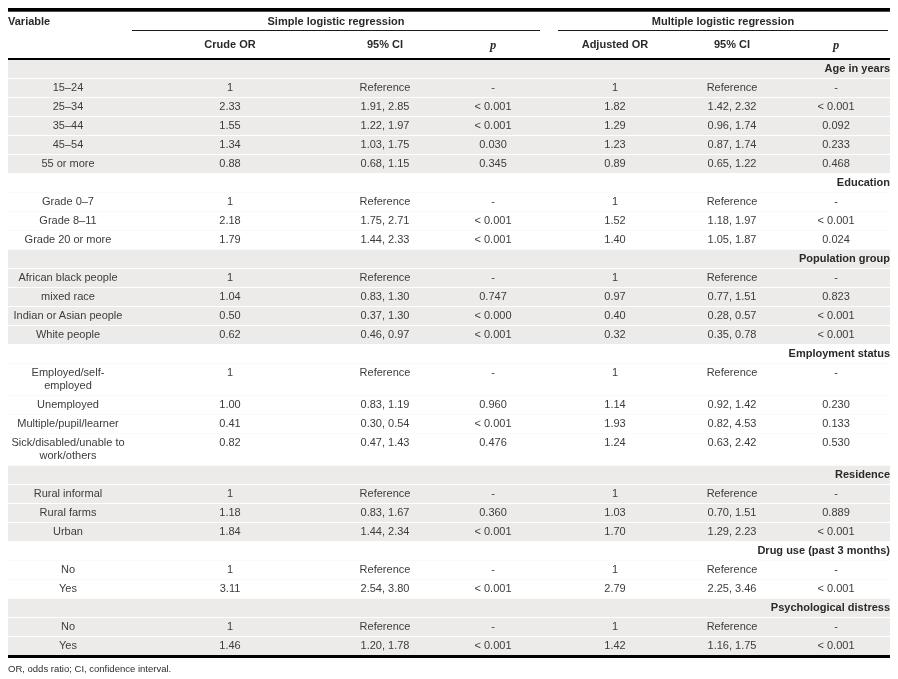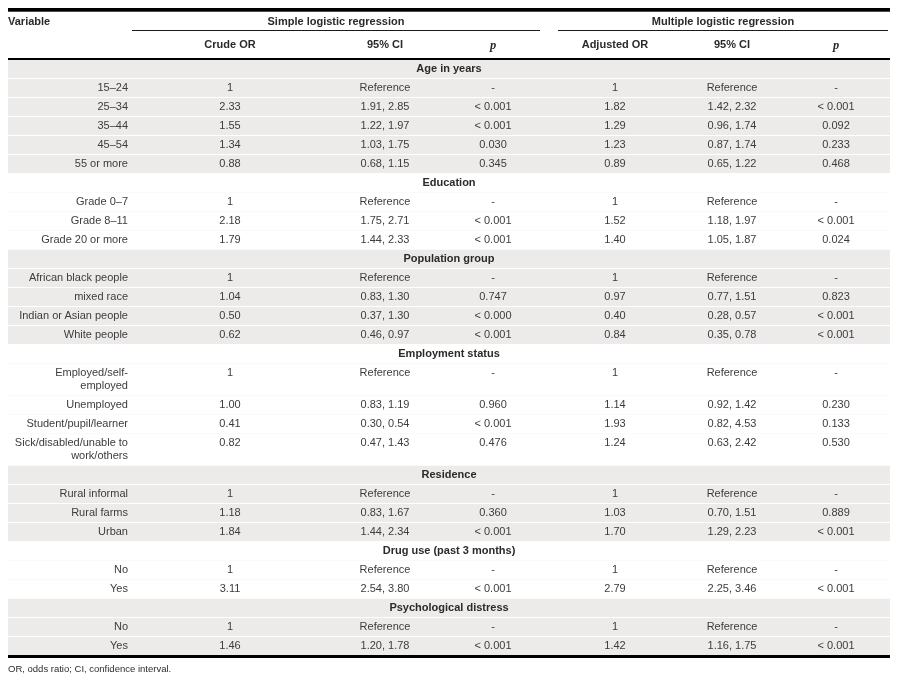--- a/index.html
+++ b/index.html
@@ -47,25 +47,25 @@
     font-family: "Liberation Serif", serif;
     font-style: italic;
     font-weight: bold;
     font-size: 12.5px;
   }
 
   td { font-size: 11px; line-height: 13px; vertical-align: top; }
   tr.section-row td {
     font-weight: bold;
     color: #2a2a28;
-    text-align: center;
+    text-align: right;
     padding: 2px 0 3px 0;
   }
   tr.data-row td { padding: 2px 0 3px 0; }
-  td.var-cell { text-align: right; padding-right: 6px; }
+  td.var-cell { text-align: center; padding-right: 6px; }
   td.num-cell { text-align: center; }
 
   tr.shaded { background: #edebe9; }
   tr.shaded td { border-bottom: 1px solid #ffffff; }
   tr.plain td { border-bottom: 1px solid #fbfaf9; }
 
   .footnote {
     font-size: 9.5px;
     color: #2c2c2a;
     padding: 5px 0 0 0;
@@ -214,21 +214,21 @@
           <td class="num-cell">&lt; 0.000</td>
           <td class="num-cell">0.40</td>
           <td class="num-cell">0.28, 0.57</td>
           <td class="num-cell">&lt; 0.001</td>
         </tr>
         <tr class="data-row shaded">
           <td class="var-cell">White people</td>
           <td class="num-cell">0.62</td>
           <td class="num-cell">0.46, 0.97</td>
           <td class="num-cell">&lt; 0.001</td>
-          <td class="num-cell">0.84</td>
+          <td class="num-cell">0.32</td>
           <td class="num-cell">0.35, 0.78</td>
           <td class="num-cell">&lt; 0.001</td>
         </tr>
         <tr class="section-row plain">
           <td colspan="7">Employment status</td>
         </tr>
         <tr class="data-row plain">
           <td class="var-cell">Employed/self-employed</td>
           <td class="num-cell">1</td>
           <td class="num-cell">Reference</td>
@@ -240,21 +240,21 @@
         <tr class="data-row plain">
           <td class="var-cell">Unemployed</td>
           <td class="num-cell">1.00</td>
           <td class="num-cell">0.83, 1.19</td>
           <td class="num-cell">0.960</td>
           <td class="num-cell">1.14</td>
           <td class="num-cell">0.92, 1.42</td>
           <td class="num-cell">0.230</td>
         </tr>
         <tr class="data-row plain">
-          <td class="var-cell">Student/pupil/learner</td>
+          <td class="var-cell">Multiple/pupil/learner</td>
           <td class="num-cell">0.41</td>
           <td class="num-cell">0.30, 0.54</td>
           <td class="num-cell">&lt; 0.001</td>
           <td class="num-cell">1.93</td>
           <td class="num-cell">0.82, 4.53</td>
           <td class="num-cell">0.133</td>
         </tr>
         <tr class="data-row plain">
           <td class="var-cell">Sick/disabled/unable to work/others</td>
           <td class="num-cell">0.82</td>

